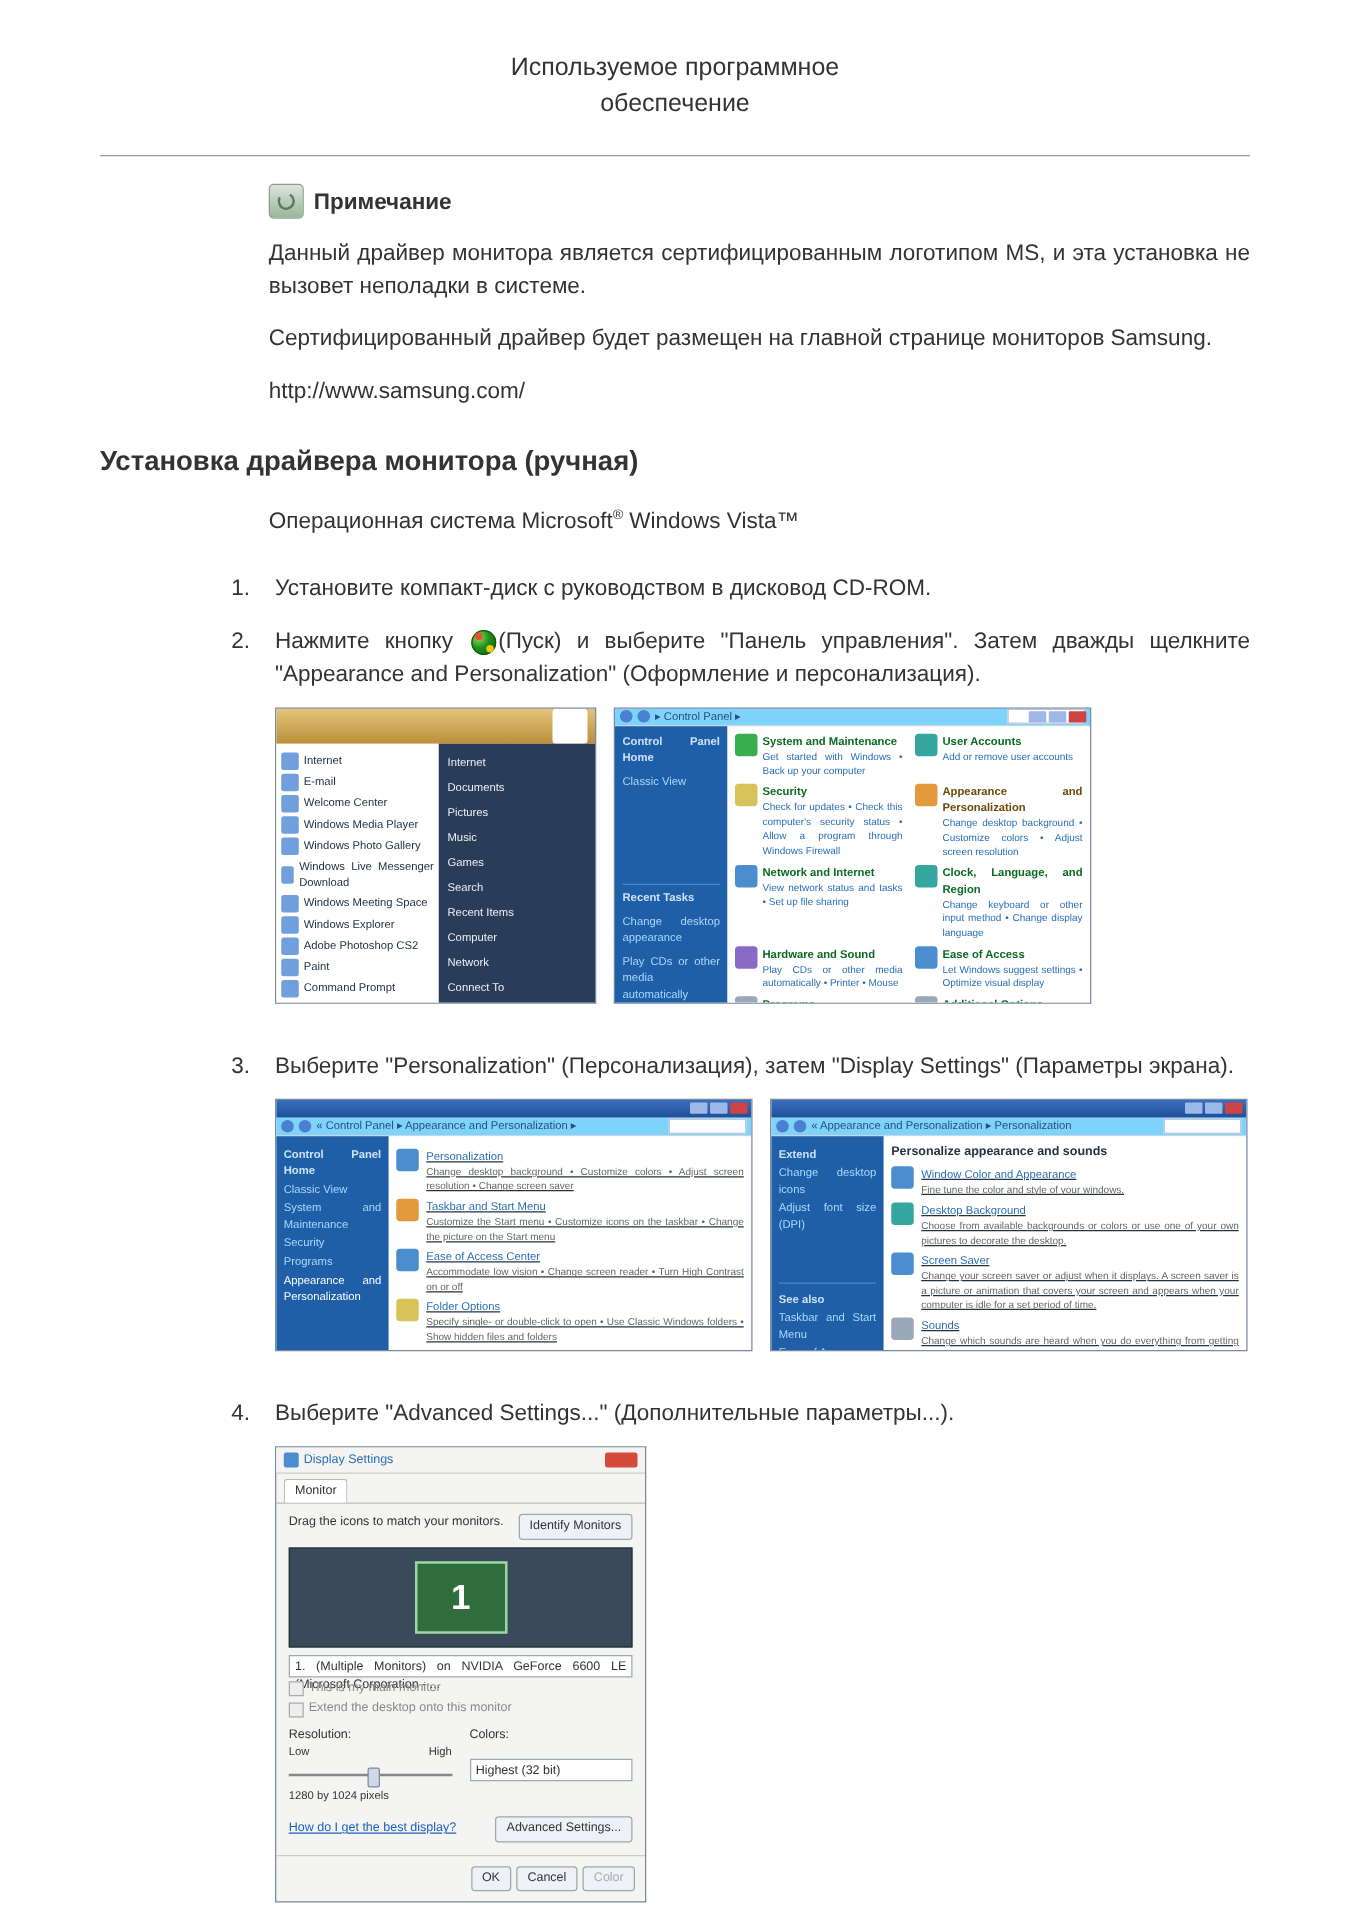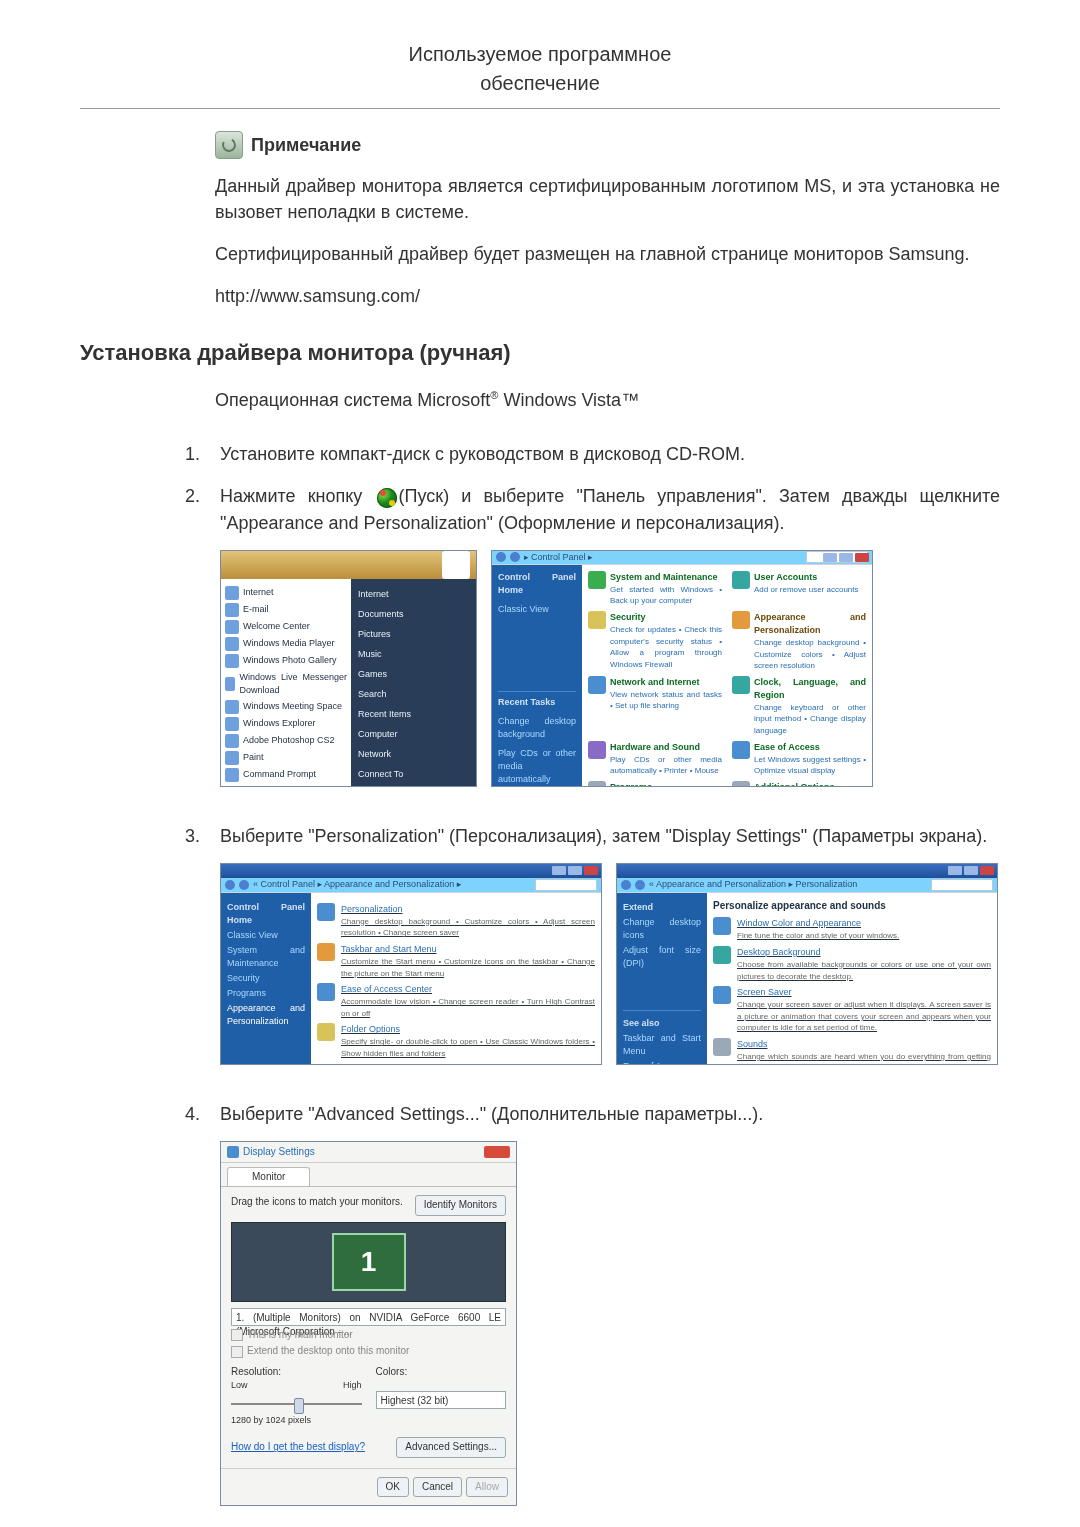--- a/index.html
+++ b/index.html
@@ -14,21 +14,21 @@
     width: 1080px;
     min-height: 1527px;
     margin: 0 auto;
     box-sizing: border-box;
     padding: 40px 80px 60px 80px;
     position: relative;
   }
   .header {
     text-align: center;
     font-size: 20px;
-    padding-bottom: 10px;
+    padding-bottom: 26px;
     border-bottom: 1px solid #999;
     margin-bottom: 22px;
   }
   .note-block {
     margin-left: 135px;
     margin-right: 0;
   }
   .note-title-row {
     display: flex;
     align-items: center;
@@ -178,21 +178,21 @@
   
   .shot4 .dlg{
     width:295px;border:1px solid #7a8aa0;background:#f4f4f2;font-size:10px;color:#333;
   }
   .shot4 .dlg .dlg-title{
     height:20px;background:#f4f4f2;border-bottom:1px solid #ccc;display:flex;align-items:center;
     padding:0 6px;font-weight:normal;color:#2a6fb5;gap:4px;
   }
   .shot4 .dlg .dlg-title .close{margin-left:auto;width:26px;height:12px;background:#d54a3a;border-radius:2px;}
   .shot4 .tabrow{display:flex;border-bottom:1px solid #bbb;padding:4px 6px 0 6px;}
-  .shot4 .tab{border:1px solid #bbb;border-bottom:none;padding:2px 24px;background:#fff;border-radius:3px 3px 0 0;font-size:10px;}
+  .shot4 .tab{border:1px solid #bbb;border-bottom:none;padding:2px 8px;background:#fff;border-radius:3px 3px 0 0;font-size:10px;}
   .shot4 .inner{padding:8px 10px 10px;}
   .shot4 .hint{margin:0 0 6px 0;}
   .shot4 .btn{display:inline-block;border:1px solid #9aa;background:#eef2f6;padding:2px 8px;border-radius:3px;}
   .shot4 .mon-area{background:#3a4a5a;height:78px;margin:6px 0;display:flex;align-items:center;justify-content:center;border:1px solid #233;}
   .shot4 .mon{width:70px;height:54px;background:#2f6e3c;border:2px solid #9cd6a7;color:#fff;display:flex;align-items:center;justify-content:center;font-size:28px;font-weight:bold;}
   .shot4 select, .shot4 .sel{width:100%;border:1px solid #9aa;background:#fff;font-size:10px;height:18px;box-sizing:border-box;}
   .shot4 .chk{display:flex;gap:4px;align-items:center;color:#888;margin:2px 0;}
   .shot4 .chk .box{width:10px;height:10px;border:1px solid #aaa;background:#eee;}
   .shot4 .row2{display:flex;gap:14px;margin-top:6px;}
   .shot4 .col{flex:1;}
@@ -331,21 +331,21 @@
               <span class="nav"></span>
             <span class="crumb">▸ Control Panel ▸</span>
             <span class="search"></span>
           </div>
           <div class="body">
             <div class="sidebar">
               <div class="h">Control Panel Home</div>
               <div class="lk">Classic View</div>
               <div class="bot">
                 <div class="h">Recent Tasks</div>
-                <div class="lk">Change desktop background</div>
+                <div class="lk">Change desktop appearance</div>
                 <div class="lk">Play CDs or other media automatically</div>
               </div>
             </div>
             <div class="main">
               <div class="cat">
                   <span class="cic c-green"></span>
                   <div>
                     <div class="ct">System and Maintenance</div>
                     <div class="sub">Get started with Windows • Back up your computer</div>
                   </div>
@@ -599,21 +599,21 @@
               </div>
             </div>
             <div class="toprow" style="margin-top:10px;">
               <span class="link">How do I get the best display?</span>
               <span class="btn">Advanced Settings...</span>
             </div>
           </div>
           <div class="dlg-buttons">
             <span class="btn">OK</span>
             <span class="btn">Cancel</span>
-            <span class="btn disabled">Allow</span>
+            <span class="btn disabled">Color</span>
           </div>
         </div>
       </div>
     </li>
 
   </ol>
 
 </div>
 
 </body></html>

